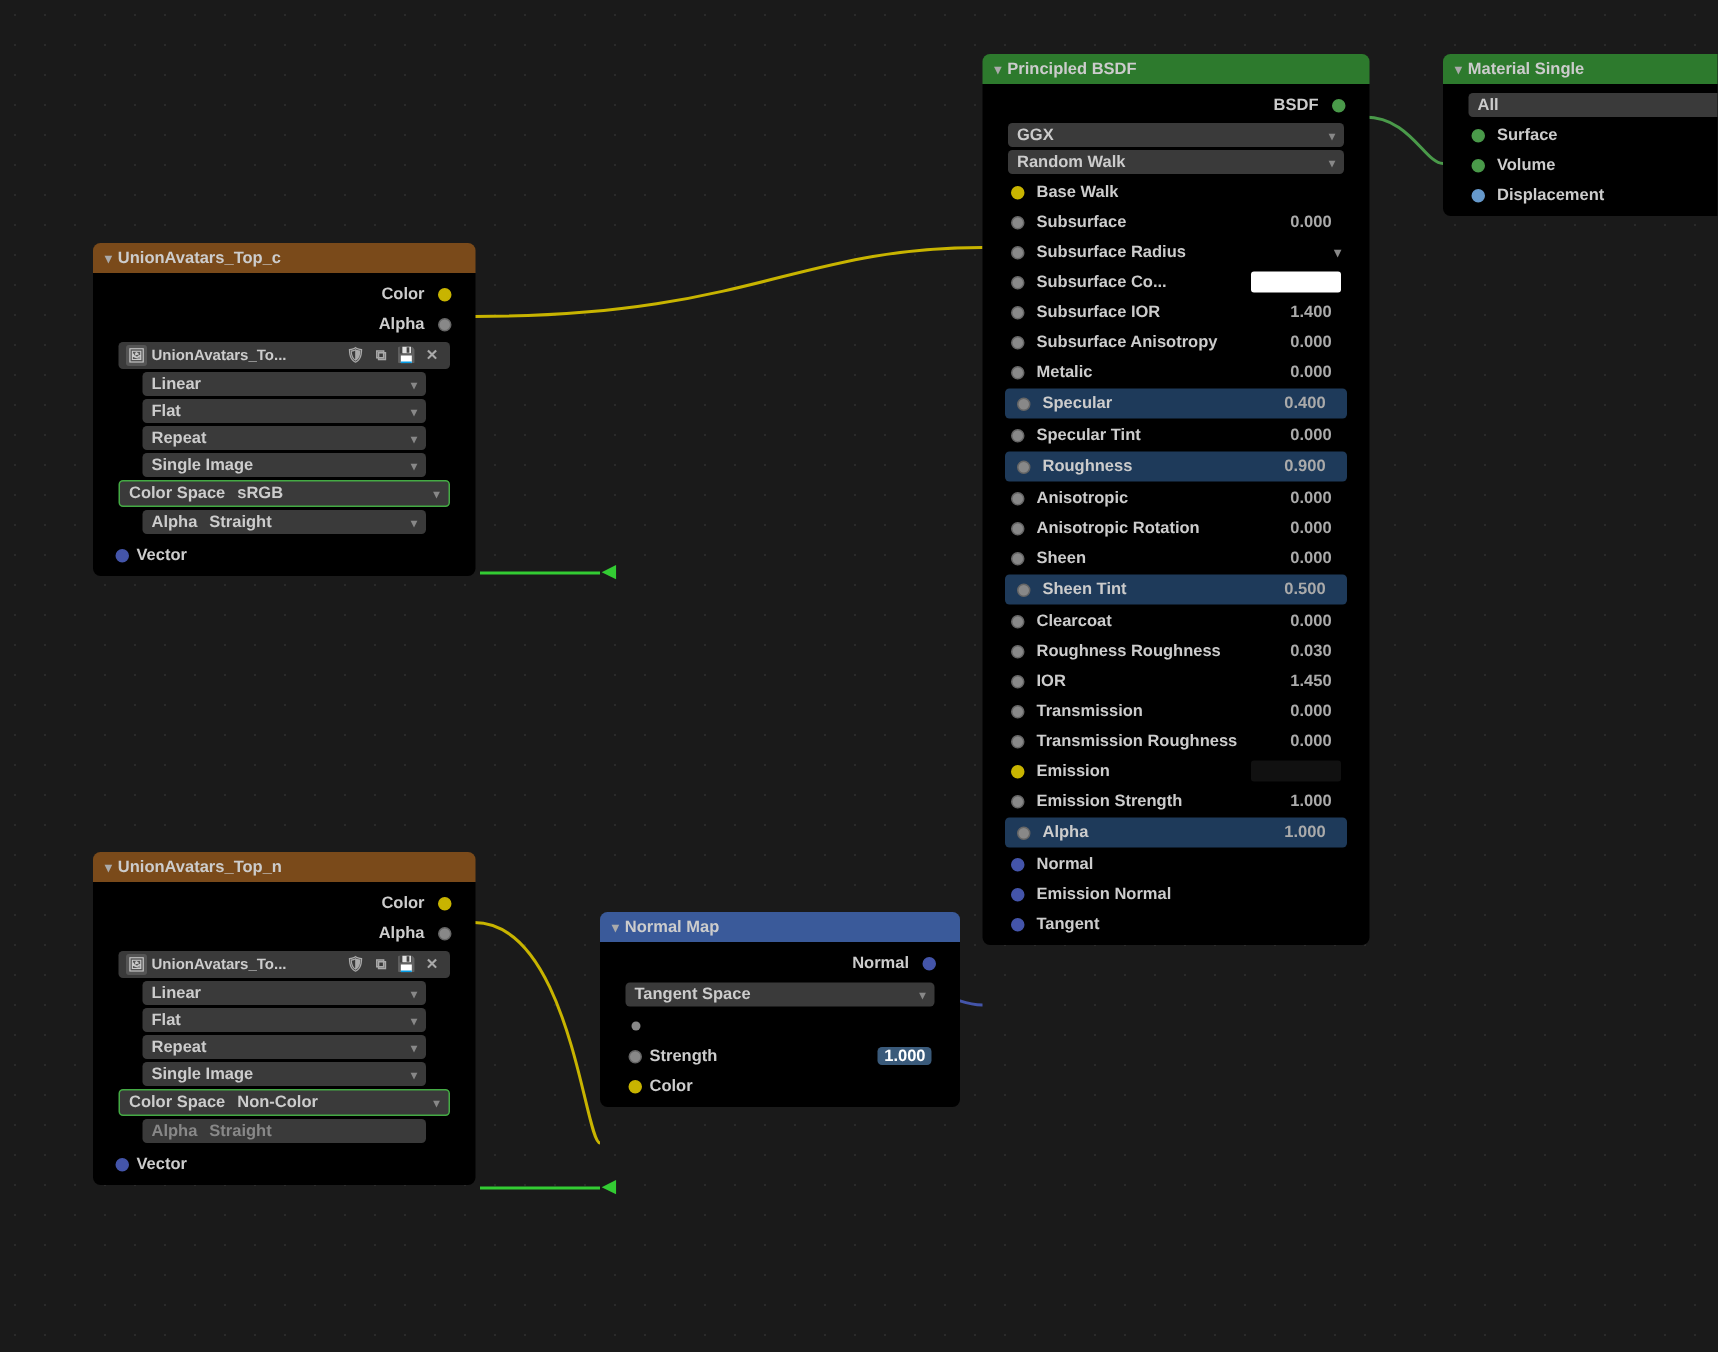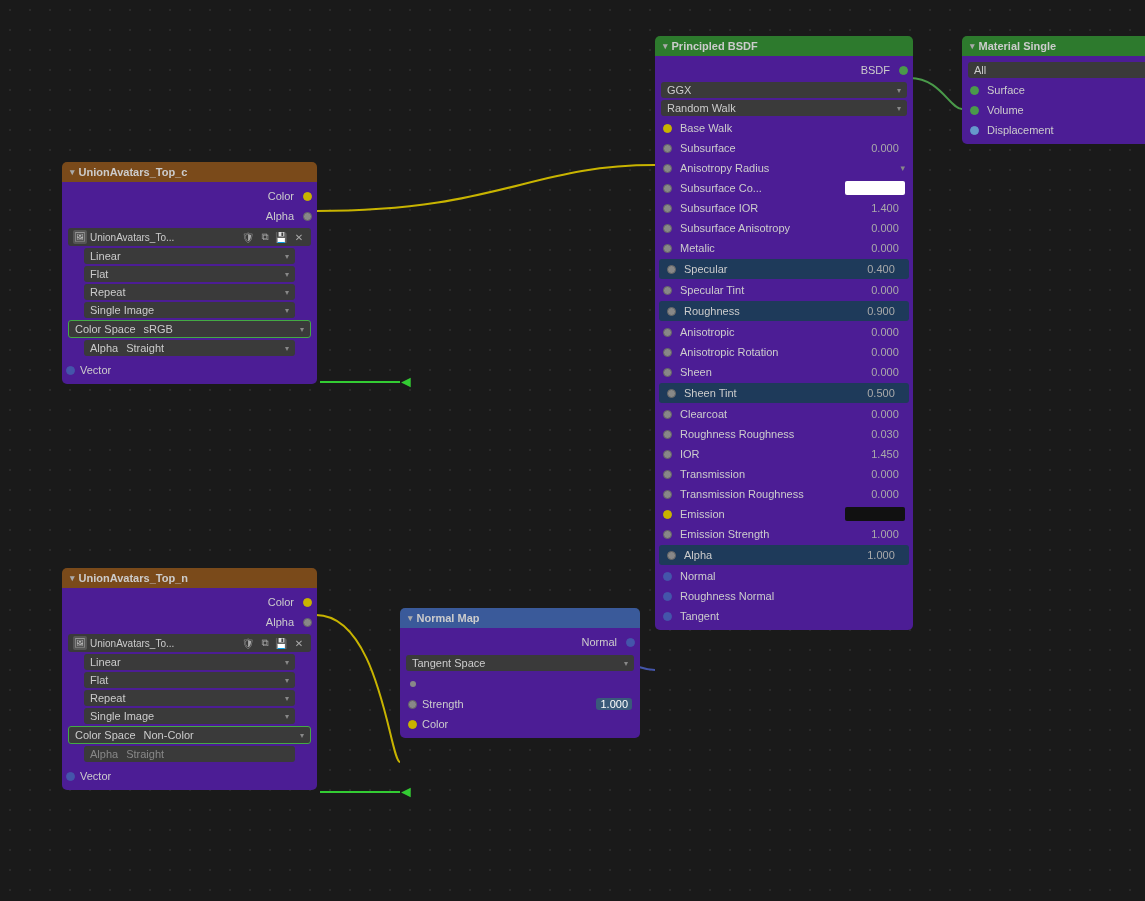--- a/index.html
+++ b/index.html
@@ -32,23 +32,24 @@
       font-weight: bold;
       gap: 4px;
     }
 
     .node-header .chevron {
       font-size: 9px;
       color: #aaa;
     }
 
     .node-body {
-      background-color: #4c1d95;
+      background-color: #000000;
       border-radius: 0 0 5px 5px;
-      padding: 4px 0;
+      padding: 4px 11px;
+      font-weight: bold;
     }
 
     .node-row {
       display: flex;
       align-items: center;
       padding: 2px 8px;
       min-height: 20px;
       position: relative;
     }
 
@@ -437,21 +438,21 @@
     </div>
 
     <div class="bsdf-field-row">
       <div class="socket gray" style="margin-right:4px;"></div>
       <span class="field-label">Subsurface</span>
       <span class="field-value">0.000</span>
     </div>
 
     <div class="bsdf-field-row">
       <div class="socket gray" style="margin-right:4px;"></div>
-      <span class="field-label">Anisotropy Radius</span>
+      <span class="field-label">Subsurface Radius</span>
       <span style="color:#888; font-size:9px;">▾</span>
     </div>
 
     <div class="bsdf-field-row">
       <div class="socket gray" style="margin-right:4px;"></div>
       <span class="field-label">Subsurface Co...</span>
       <div class="subsurface-color-box"></div>
     </div>
 
     <div class="bsdf-field-row">
@@ -562,21 +563,21 @@
       <span class="field-value">1.000</span>
     </div>
 
     <div class="bsdf-field-row">
       <div class="socket blue-dark" style="margin-right:4px;"></div>
       <span class="field-label">Normal</span>
     </div>
 
     <div class="bsdf-field-row">
       <div class="socket blue-dark" style="margin-right:4px;"></div>
-      <span class="field-label">Roughness Normal</span>
+      <span class="field-label">Emission Normal</span>
     </div>
 
     <div class="bsdf-field-row">
       <div class="socket blue-dark" style="margin-right:4px;"></div>
       <span class="field-label">Tangent</span>
     </div>
   </div>
 </div>
 
 <div class="node matout-node" style="left:962px; top:36px; width:160px;">

